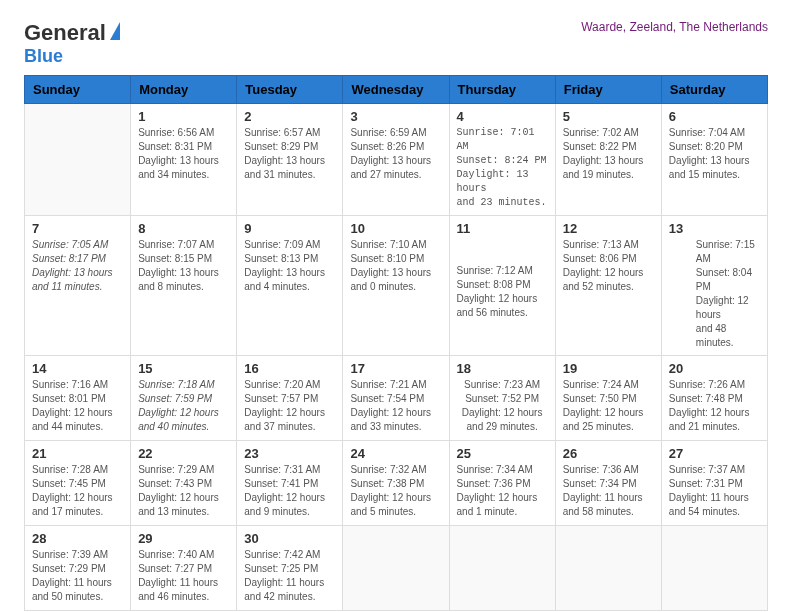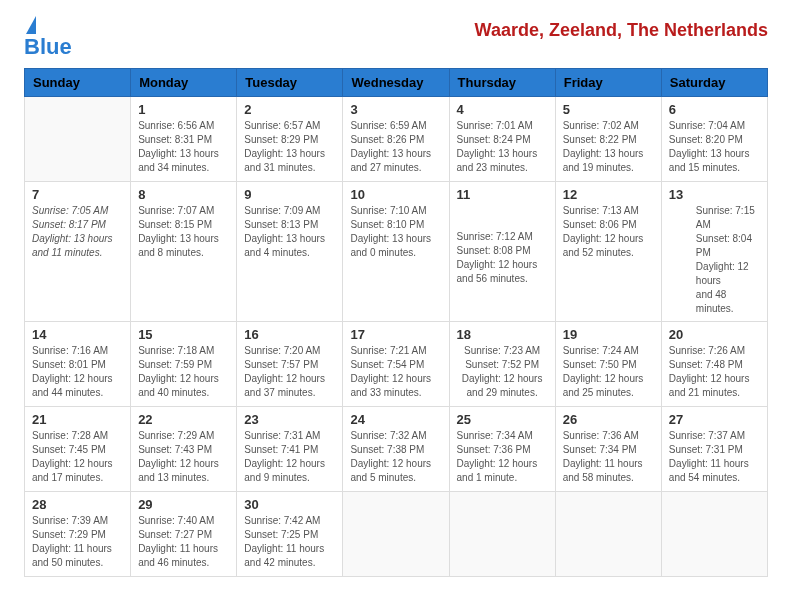--- a/index.html
+++ b/index.html
@@ -25,21 +25,21 @@
       display: flex;
       align-items: center;
       gap: 2px;
     }
     .logo-general {
       font-size: 22px;
       font-weight: bold;
       color: #333;
     }
     .logo-blue {
-      font-size: 22px;
+      font-size: 18px;
       font-weight: bold;
       color: #2a7dd1;
     }
     .logo-triangle {
       width: 0;
       height: 0;
       border-left: 10px solid transparent;
       border-right: 0px solid transparent;
       border-bottom: 18px solid #2a7dd1;
       margin-left: 2px;
@@ -48,23 +48,22 @@
     .title-block {
       text-align: right;
     }
     .month-title {
       font-size: 36px;
       font-weight: normal;
       color: #333;
       line-height: 1.1;
     }
     .subtitle {
-      font-size: 18px;
-      color: #b91c1c;
-      font-weight: bold;
+      font-size: 12px;
+      color: #701a75;
     }
     .calendar {
       width: 100%;
       border-collapse: collapse;
       border: 1px solid #ccc;
     }
     .calendar th {
       background-color: #2a7dd1;
       color: #000000;
       text-align: left;
@@ -98,20 +97,21 @@
     .row-week td {
       height: 85px;
     }
   </style>
 </head>
 <body>
 
 <div class="header">
   <div class="logo">
     <div class="logo-text">
+      <span class="logo-general">General</span>
       <div class="logo-triangle"></div>
     </div>
     <span class="logo-blue">Blue</span>
   </div>
   <div class="title-block">
     <div class="subtitle">Waarde, Zeeland, The Netherlands</div>
   </div>
 </div>
 
 <table class="calendar">
@@ -145,21 +145,21 @@
         </td>
         <td>
           <span class="day-number">3</span>
           <div class="day-info" style="white-space: pre-line;">Sunrise: 6:59 AM
 Sunset: 8:26 PM
 Daylight: 13 hours
 and 27 minutes.</div>
         </td>
         <td>
           <span class="day-number">4</span>
-          <div class="day-info" style="white-space: pre-line;">Sunrise: 7:01 AM
+          <div class="day-info" style="white-space: pre-line; font-family: Liberation Mono, monospace;">Sunrise: 7:01 AM
 Sunset: 8:24 PM
 Daylight: 13 hours
 and 23 minutes.</div>
         </td>
         <td>
           <span class="day-number">5</span>
           <div class="day-info" style="white-space: pre-line;">Sunrise: 7:02 AM
 Sunset: 8:22 PM
 Daylight: 13 hours
 and 19 minutes.</div>
@@ -226,21 +226,21 @@
       <tr class="row-week">
         <td>
           <span class="day-number">14</span>
           <div class="day-info" style="white-space: pre-line;">Sunrise: 7:16 AM
 Sunset: 8:01 PM
 Daylight: 12 hours
 and 44 minutes.</div>
         </td>
         <td>
           <span class="day-number">15</span>
-          <div class="day-info" style="white-space: pre-line;">Sunrise: 7:18 AM
+          <div class="day-info" style="white-space: pre-line; font-style: italic;">Sunrise: 7:18 AM
 Sunset: 7:59 PM
 Daylight: 12 hours
 and 40 minutes.</div>
         </td>
         <td>
           <span class="day-number">16</span>
           <div class="day-info" style="white-space: pre-line;">Sunrise: 7:20 AM
 Sunset: 7:57 PM
 Daylight: 12 hours
 and 37 minutes.</div>

